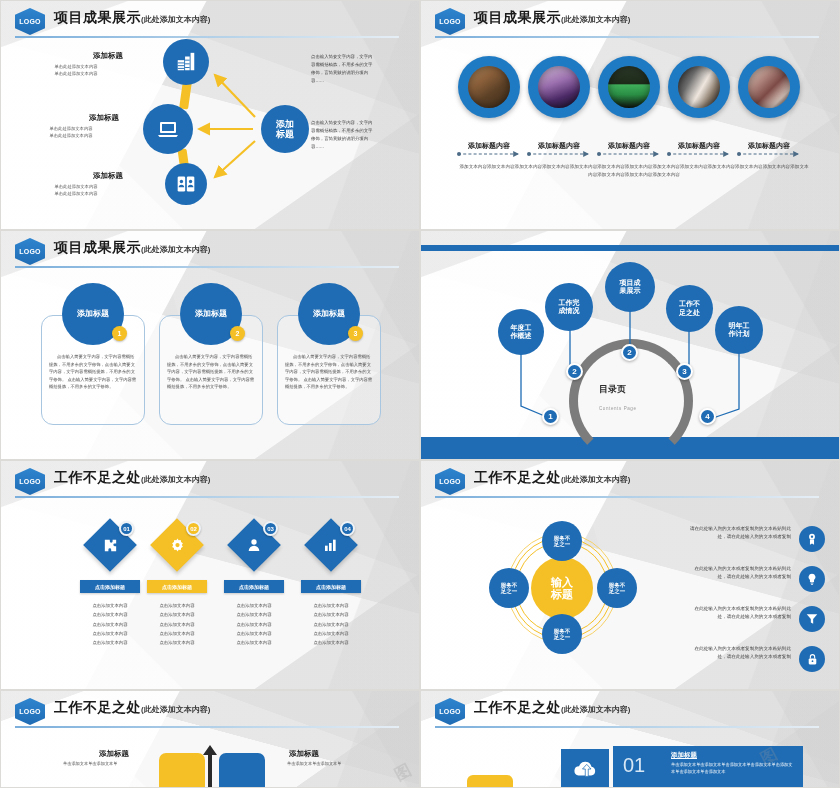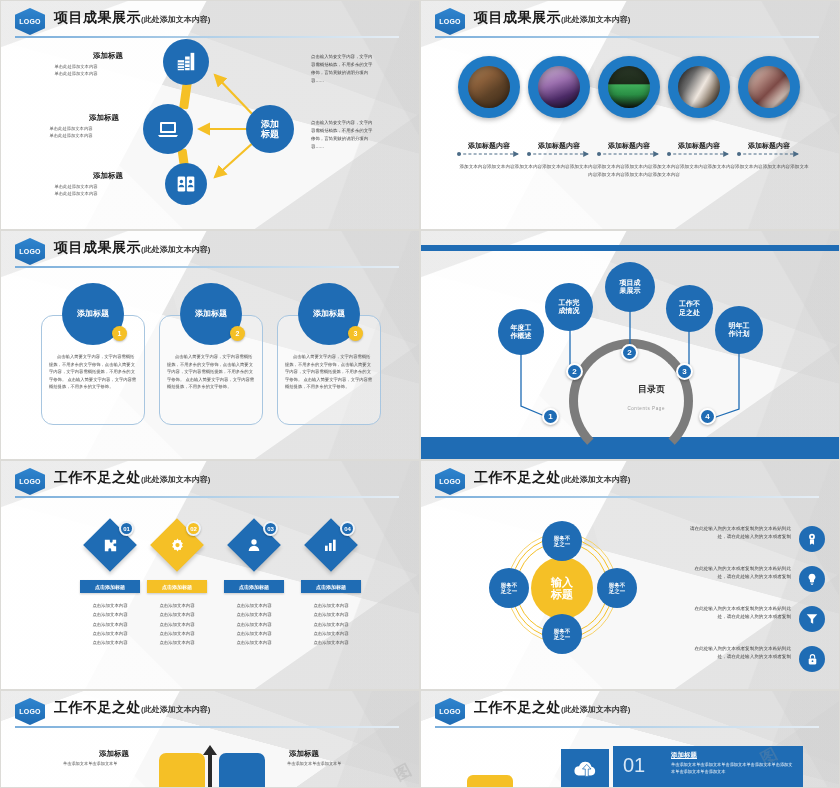--- a/index.html
+++ b/index.html
@@ -75,21 +75,21 @@
     text-align: center; font-weight: bold; line-height: 1.1;
   }
   .yel { background: #f5c026 !important; }
   .ttl-sm { position: absolute; font-weight: bold; color: #1b1b1b; }
 
   
   .s1-c1 { left: 162px; top: 38px;  width: 46px; height: 46px; }
   .s1-c2 { left: 142px; top: 103px; width: 50px; height: 50px; }
   .s1-c3 { left: 164px; top: 162px; width: 42px; height: 42px; }
   .s1-hub {
-    left: 245px; top: 104px; width: 48px; height: 48px; font-size: 9px;
+    left: 260px; top: 104px; width: 48px; height: 48px; font-size: 9px;
   }
   .s1-link {
     position: absolute; background: #f5c026; width: 9px; border-radius: 2px;
   }
   .s1-t1 { left: 92px; top: 50px; }
   .s1-t2 { left: 88px; top: 112px; }
   .s1-t3 { left: 92px; top: 170px; }
   .s1-t { font-size: 7.5px; }
   .s1-p  { font-size: 4.3px; color: #555; line-height: 1.7; position: absolute; width: 80px; text-align: center;}
   .s1-right { position: absolute; left: 310px; width: 62px; font-size: 4.4px; color: #3c3c3c; line-height: 1.85; }
@@ -136,21 +136,21 @@
   }
   .toc-c { position:absolute; border-radius:50%; background:#1f6cb4; color:#fff;
            display:flex;align-items:center;justify-content:center;text-align:center;
            font-weight:bold; font-size:7px; line-height:1.15; }
   .toc-n {
     position:absolute; width:17px; height:17px; border-radius:50%;
     background:#1f6cb4; color:#fff; border:2px solid #fff;
     display:flex;align-items:center;justify-content:center;
     font-size:8px; font-weight:bold; box-shadow:0 1px 3px rgba(0,0,0,.3);
   }
-  .toc-center { position:absolute; left:178px; top:152px; width:66px; text-align:right; }
+  .toc-center { position:absolute; left:178px; top:152px; width:66px; text-align:left; }
   .toc-center b { font-size: 9px; color:#2c2c2c; display:block; }
   .toc-center i { font-size: 4.5px; color:#9a9a9a; font-style:normal; letter-spacing:.6px; }
 
   
   .dia {
     position: absolute; top: 65px; width: 38px; height: 38px;
     background: #1f6cb4; transform: rotate(45deg);
     box-shadow: 2px 2px 4px rgba(0,0,0,.18);
   }
   .dia-ico {

